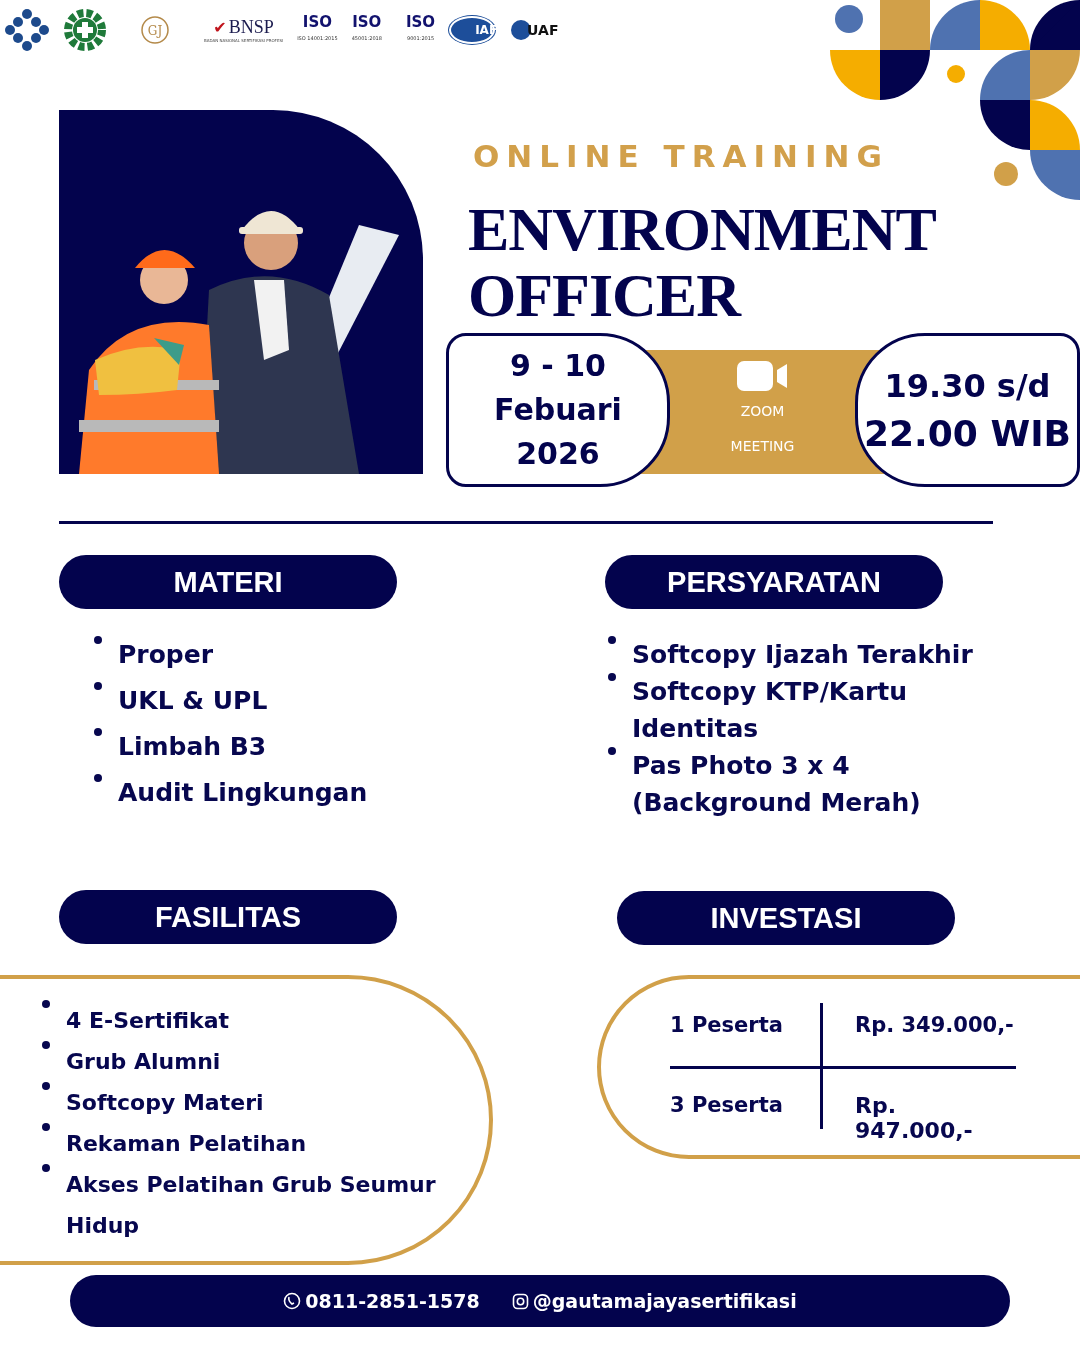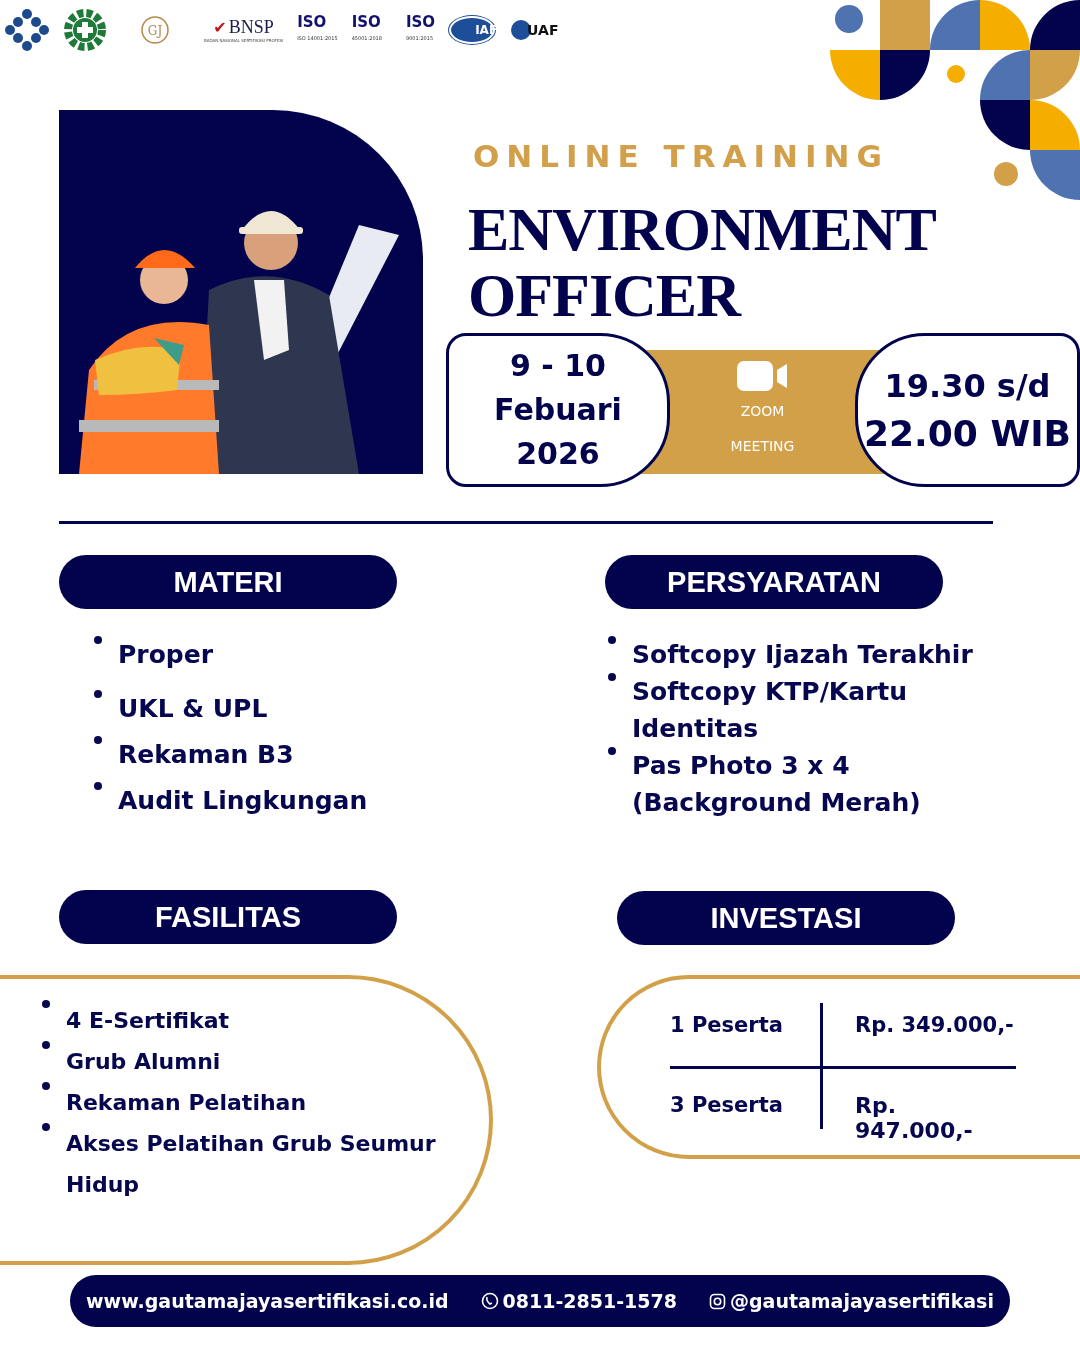--- a/index.html
+++ b/index.html
@@ -3,21 +3,21 @@
 <meta charset="utf-8">
 <style>
   * { box-sizing: border-box; margin: 0; padding: 0; }
   body { width: 1080px; height: 1350px; background: #ffffff; position: relative; overflow: hidden; font-family: "DejaVu Sans", sans-serif; color: #07074f; }
   .abs { position: absolute; }
 
   
   .logo-bar { position:absolute; left:4px; top:8px; height:44px; display:flex; align-items:center; gap:14px; }
   .logo { display:flex; align-items:center; justify-content:center; height:44px; }
   .logo-text { font-family: "Liberation Serif", serif; font-size: 18px; color:#1c1c4f; }
-  .iso { font-family:"DejaVu Sans", sans-serif; font-weight:bold; font-size:15px; color:#12126e; line-height:16px; }
+  .iso { font-family:"DejaVu Sans", sans-serif; font-weight:bold; font-size:15px; color:#12126e; text-align:center; line-height:16px; }
   .iso small { display:block; font-size:5px; color:#333; font-weight:normal; }
 
   
   .deco { position:absolute; right:0; top:0; width:260px; height:200px; }
 
   
   .hero { position:absolute; left:59px; top:110px; width:364px; height:364px; background:#03034d; border-top-right-radius:150px; overflow:hidden; }
 
   .eyebrow { position:absolute; left:473px; top:138px; font-weight:bold; font-size:31px; letter-spacing:7px; color:#d2a04b; }
   .title { position:absolute; left:468px; top:196px; font-weight:900; font-size:62px; line-height:66px; color:#03034d; letter-spacing:-1px; font-family:Liberation Serif, serif; }
@@ -163,57 +163,55 @@
 <div class="pill-right">
   <div class="pill-text" style="font-size:32px;line-height:48px;">19.30 s/d</div>
   <div class="pill-text" style="font-size:36px;line-height:48px;">22.00 WIB</div>
 </div>
 
 <div class="divider"></div>
 
 <div class="section-pill" style="left:59px;top:555px;width:338px;">MATERI</div>
 <ul class="bul" style="left:92px;top:636px;font-size:25px;">
   <li style="height:46px;line-height:38px;">Proper</li>
-  <li style="height:46px;line-height:38px;margin-top:8px;">UKL &amp; UPL</li>
-  <li style="height:46px;line-height:38px;">Rekaman B3</li>
+  <li style="height:46px;line-height:38px;">UKL &amp; UPL</li>
+  <li style="height:46px;line-height:38px;">Limbah B3</li>
   <li style="height:46px;line-height:38px;">Audit Lingkungan</li>
 </ul>
 
 <div class="section-pill" style="left:605px;top:555px;width:338px;">PERSYARATAN</div>
 <ul class="bul" style="left:606px;top:636px;width:380px;font-size:25px;line-height:37px;">
   <li>Softcopy Ijazah Terakhir</li>
   <li style="width:330px;">Softcopy KTP/Kartu Identitas</li>
   <li style="width:330px;">Pas Photo 3 x 4 (Background Merah)</li>
 </ul>
 
 <div class="section-pill" style="left:59px;top:890px;width:338px;">FASILITAS</div>
 <div class="fas-box"></div>
 <ul class="bul" style="left:40px;top:1000px;width:420px;font-size:22px;line-height:41px;">
   <li>4 E-Sertifikat</li>
   <li>Grub Alumni</li>
+  <li>Softcopy Materi</li>
   <li>Rekaman Pelatihan</li>
   <li>Akses Pelatihan Grub Seumur Hidup</li>
 </ul>
 
 <div class="section-pill" style="left:617px;top:891px;width:338px;">INVESTASI</div>
 <div class="inv-box"></div>
 <div class="abs" style="left:670px;top:1003px;width:346px;height:126px;">
   <div class="abs" style="left:150px;top:0;width:3px;height:126px;background:#03034d;"></div>
   <div class="abs" style="left:0;top:63px;width:346px;height:3px;background:#03034d;"></div>
   <div class="abs" style="left:0;top:10px;font-weight:bold;font-size:21px;">1 Peserta</div>
   <div class="abs" style="left:185px;top:10px;font-weight:bold;font-size:21px;">Rp. 349.000,-</div>
   <div class="abs" style="left:0;top:90px;font-weight:bold;font-size:21px;">3 Peserta</div>
   <div class="abs" style="left:185px;top:90px;font-weight:bold;font-size:22px;">Rp. 947.000,-</div>
 </div>
 
 <div class="footer">
   <div class="item">
-      <span>www.gautamajayasertifikasi.co.id</span>
-    </div>
-  <div class="item">
     <svg width="18" height="18" viewBox="0 0 18 18">
         <circle cx="9" cy="9" r="7.5" fill="none" stroke="#fff" stroke-width="1.6"></circle>
         <path d="M6 5 Q5 9 9 12 L11 11" fill="none" stroke="#fff" stroke-width="1.6"></path>
       </svg>
     <span>0811-2851-1578</span>
   </div>
   <div class="item">
     <svg width="17" height="17" viewBox="0 0 17 17">
         <rect x="1.5" y="1.5" width="14" height="14" rx="4" fill="none" stroke="#fff" stroke-width="1.6"></rect>
         <circle cx="8.5" cy="8.5" r="3.2" fill="none" stroke="#fff" stroke-width="1.6"></circle>

